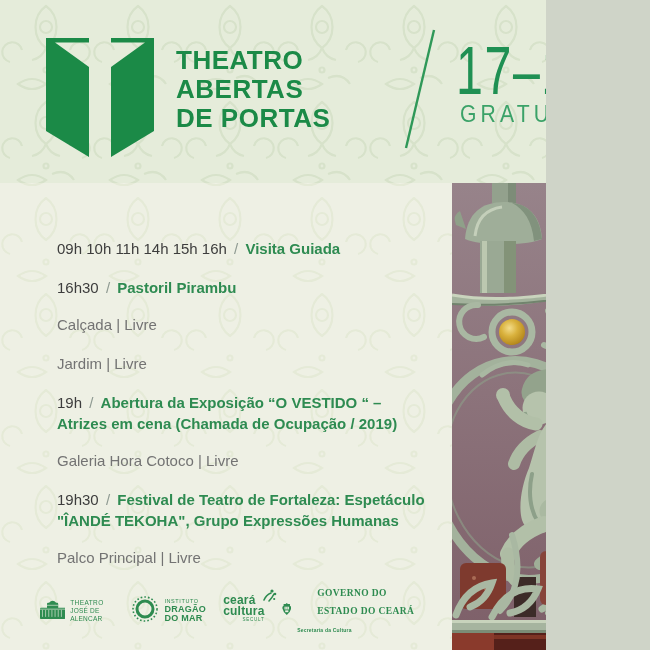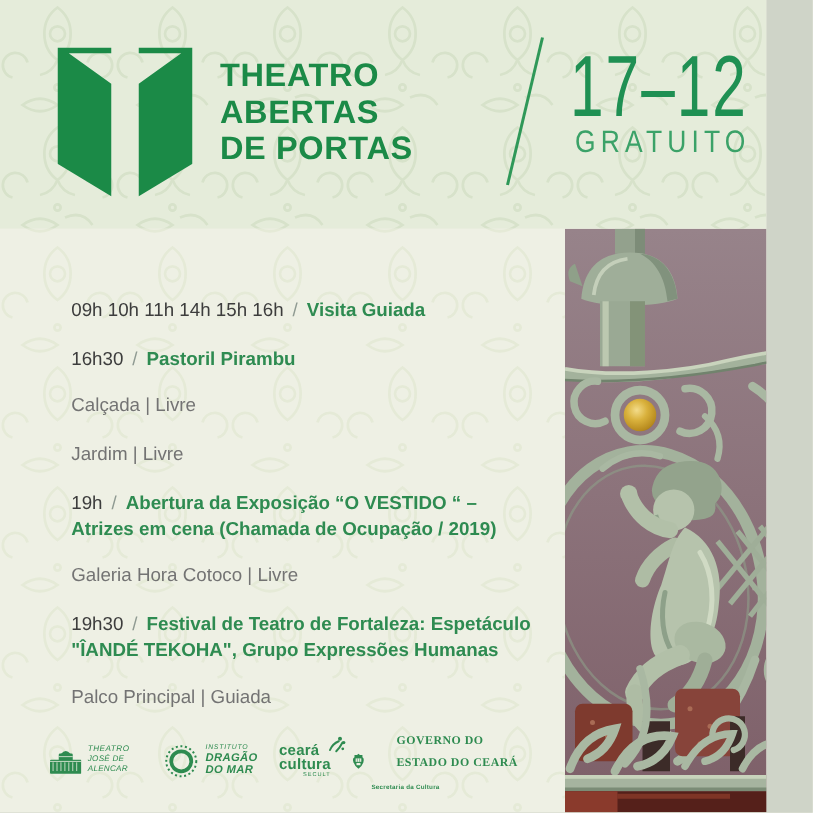--- a/index.html
+++ b/index.html
@@ -1,17 +1,17 @@
 <!DOCTYPE html>
 <html><head>
 <meta charset="utf-8">
 <style>
   html,body{margin:0;padding:0;background:#cfd4c8;}
   .poster{
-    position:relative;width:613px;height:650px;overflow:hidden;
+    position:relative;width:546px;height:650px;overflow:hidden;
     font-family:"Liberation Sans",sans-serif;
     background:#eef0e4;
   }
   .bg-svg{position:absolute;left:0;top:0;z-index:0;}
   
   .logo-mark{position:absolute;left:46px;top:38px;z-index:2;}
   .title{
     position:absolute;left:176px;top:46px;z-index:2;
     font-size:26px;line-height:29px;font-weight:bold;letter-spacing:.5px;
     color:#1b8a47;
@@ -36,21 +36,21 @@
   .item p{margin:16px;}
   .time{color:#3d3d3d;font-weight:500;}
   .sep{color:#8f9a92;font-weight:400;margin:0 3px;}
   .evt{color:#2e8b51;font-weight:bold;}
   .venue{color:#737373;font-weight:400;}
   
   .footer{
     position:absolute;left:40px;top:586px;width:380px;height:46px;z-index:2;
     display:flex;align-items:center;gap:17px;color:#2e8b50;
   }
-  .flogo{display:flex;align-items:flex-start;gap:5px;font-style:italic;}
+  .flogo{display:flex;align-items:flex-end;gap:5px;}
   .flogo .txt{display:flex;flex-direction:column;justify-content:center;}
   .tja-l1{font-size:6.5px;letter-spacing:.4px;line-height:8px;}
   .tja-l2{font-size:6.5px;letter-spacing:.2px;line-height:8px;}
   .idm-l1{font-size:5.5px;letter-spacing:.6px;line-height:7px;}
   .idm-l2,.idm-l3{font-size:9px;font-weight:bold;letter-spacing:.3px;line-height:9px;}
   .ceara{position:relative;display:flex;flex-direction:column;align-items:flex-start;}
   .ceara-l1,.ceara-l2{font-size:12px;font-weight:bold;line-height:11px;letter-spacing:.2px;}
   .ceara-l3{font-size:4.5px;letter-spacing:.8px;line-height:6px;align-self:flex-end;}
   .ceara .splash{position:absolute;right:-12px;top:-7px;}
   .gov{display:flex;align-items:center;gap:6px;}
@@ -145,21 +145,21 @@
       </p>
       <p class="venue">Galeria Hora Cotoco | Livre</p>
     </div>
 
     <div class="item">
       <p>
         <span class="time">19h30</span>
         <span class="sep">/</span>
         <span class="evt">Festival de Teatro de Fortaleza: Espetáculo "ÎANDÉ TEKOHA", Grupo Expressões Humanas</span>
       </p>
-      <p class="venue">Palco Principal | Guiada</p>
+      <p class="venue">Palco Principal | Livre</p>
     </div>
 
   </div>
 
   <div class="footer">
 
     <div class="flogo">
       <svg width="36" height="27" viewBox="0 0 36 27">
         <g fill="#2e8b50">
           <rect x="0" y="11" width="36" height="16" rx="1"></rect>

